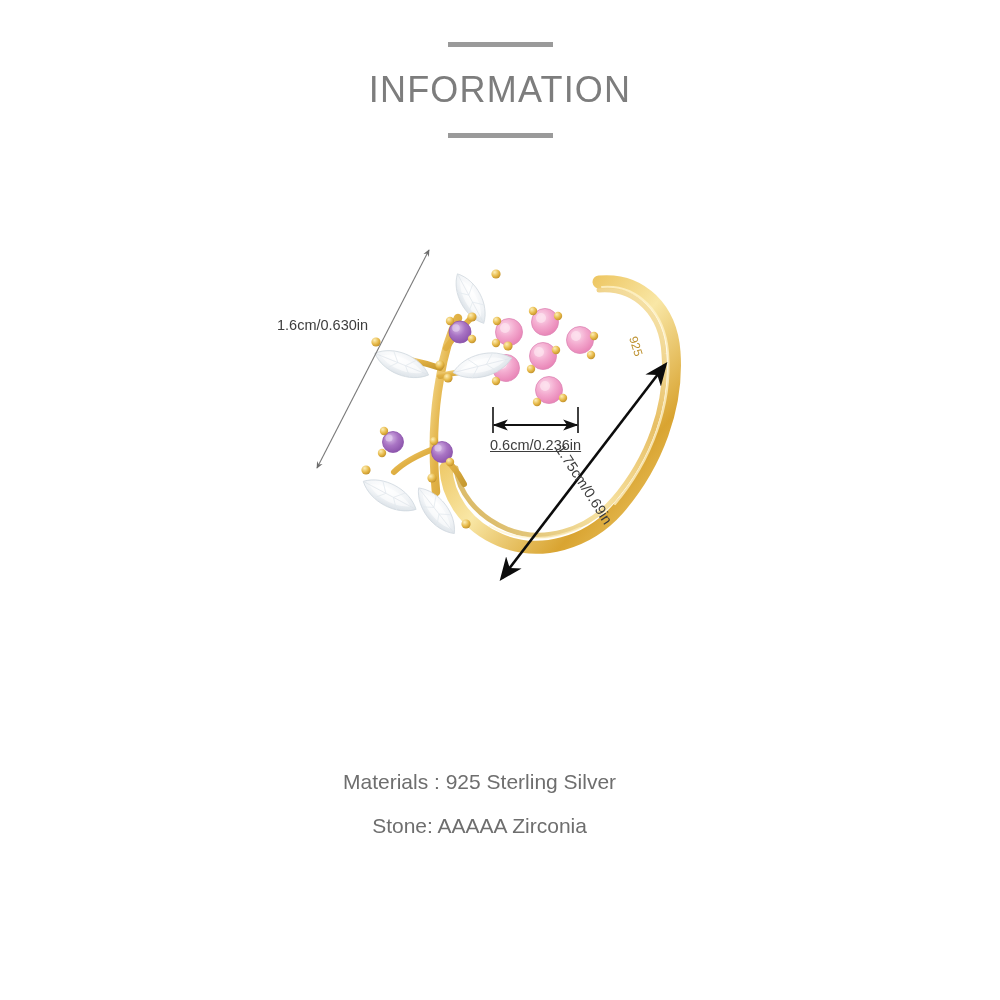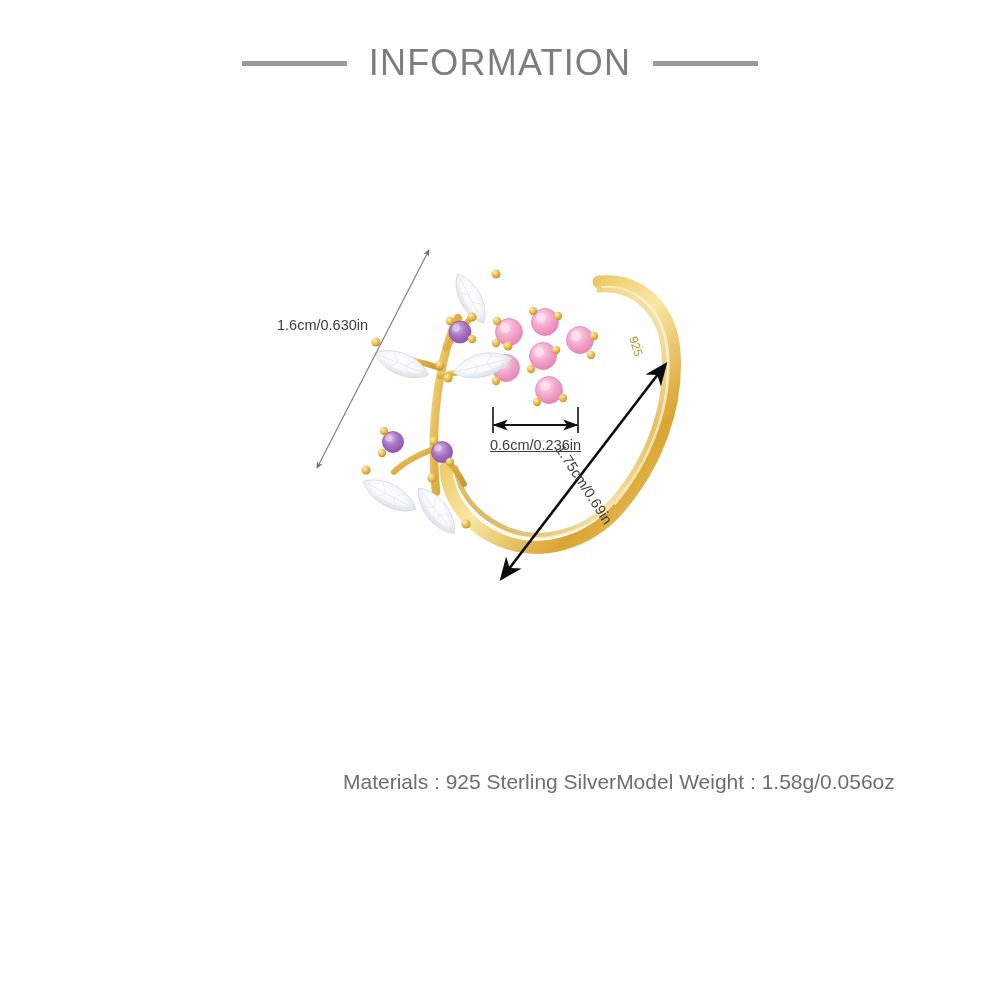--- a/index.html
+++ b/index.html
@@ -23,20 +23,21 @@
   
   .header {
     position: absolute;
     top: 42px;
     left: 0;
     width: 1000px;
     display: flex;
     align-items: center;
     justify-content: center;
     gap: 22px;
+    flex-direction: column;
   }
   .rule {
     width: 105px;
     height: 5px;
     background: #9a9a9a;
   }
   .header-title {
     font-size: 36px;
     letter-spacing: 1.2px;
     color: #7d7d7d;
@@ -79,21 +80,22 @@
     transform: rotate(57deg);
     transform-origin: left top;
   }
 
   
   .specs {
     position: absolute;
     left: 343px;
     top: 770px;
     display: flex;
-    flex-direction: row;
+    flex-direction: column;
+    gap: 20px;
     align-items: center;
   }
   .spec-line {
     font-size: 21px;
     color: #6e6e6e;
     white-space: nowrap;
     font-weight: 400;
   }
 </style>
 </head>
@@ -316,16 +318,16 @@
       </g>
     </svg>
   </div>
 
   <div class="dim-label" id="dim-height-label">1.6cm/0.630in</div>
   <div class="dim-label" id="dim-width-label">0.6cm/0.236in</div>
   <div class="dim-label" id="dim-band-label">1.75cm/0.69in</div>
 
   <div class="specs">
     <div class="spec-line">Materials : 925 Sterling Silver</div>
-    <div class="spec-line">Model Weight : 1.58g/0.056oz</div>
+    <div class="spec-line">Stone: AAAAA Zirconia</div>
   </div>
 
 </div>
 
 </body></html>

